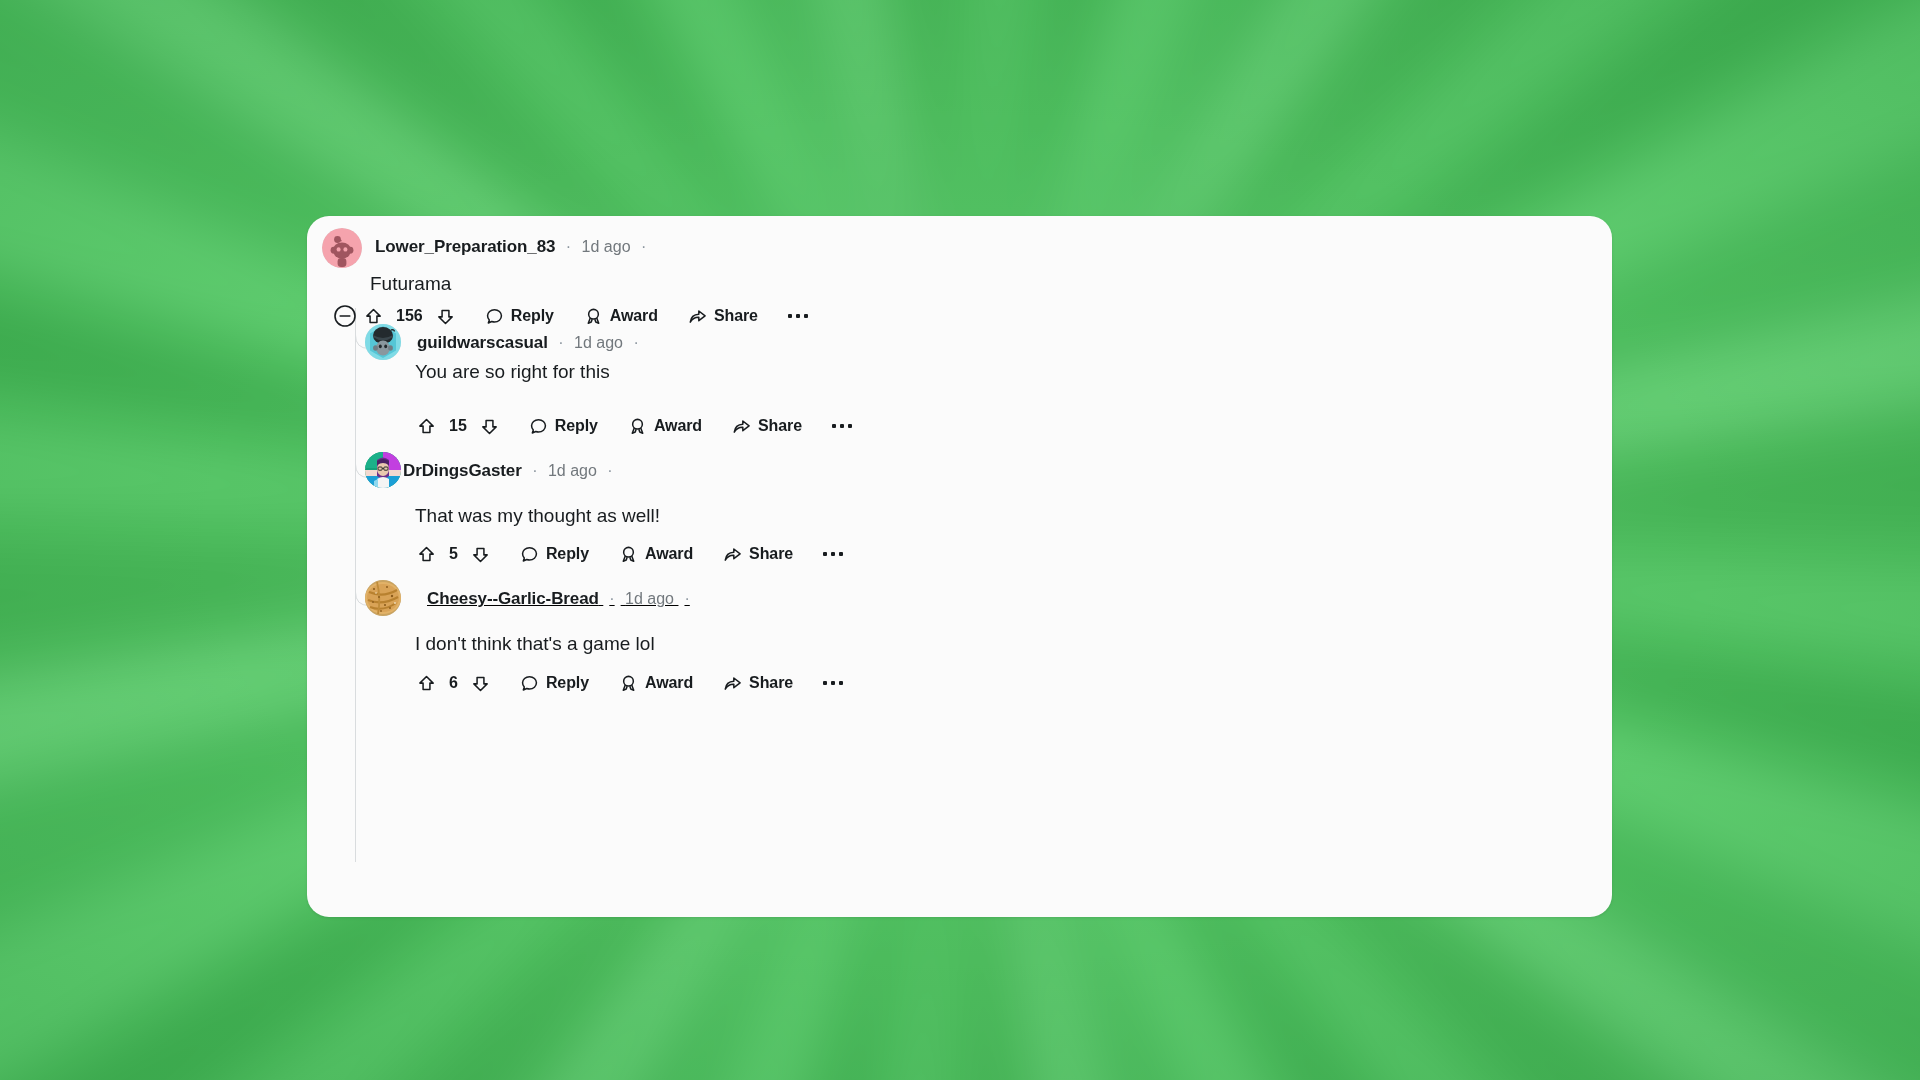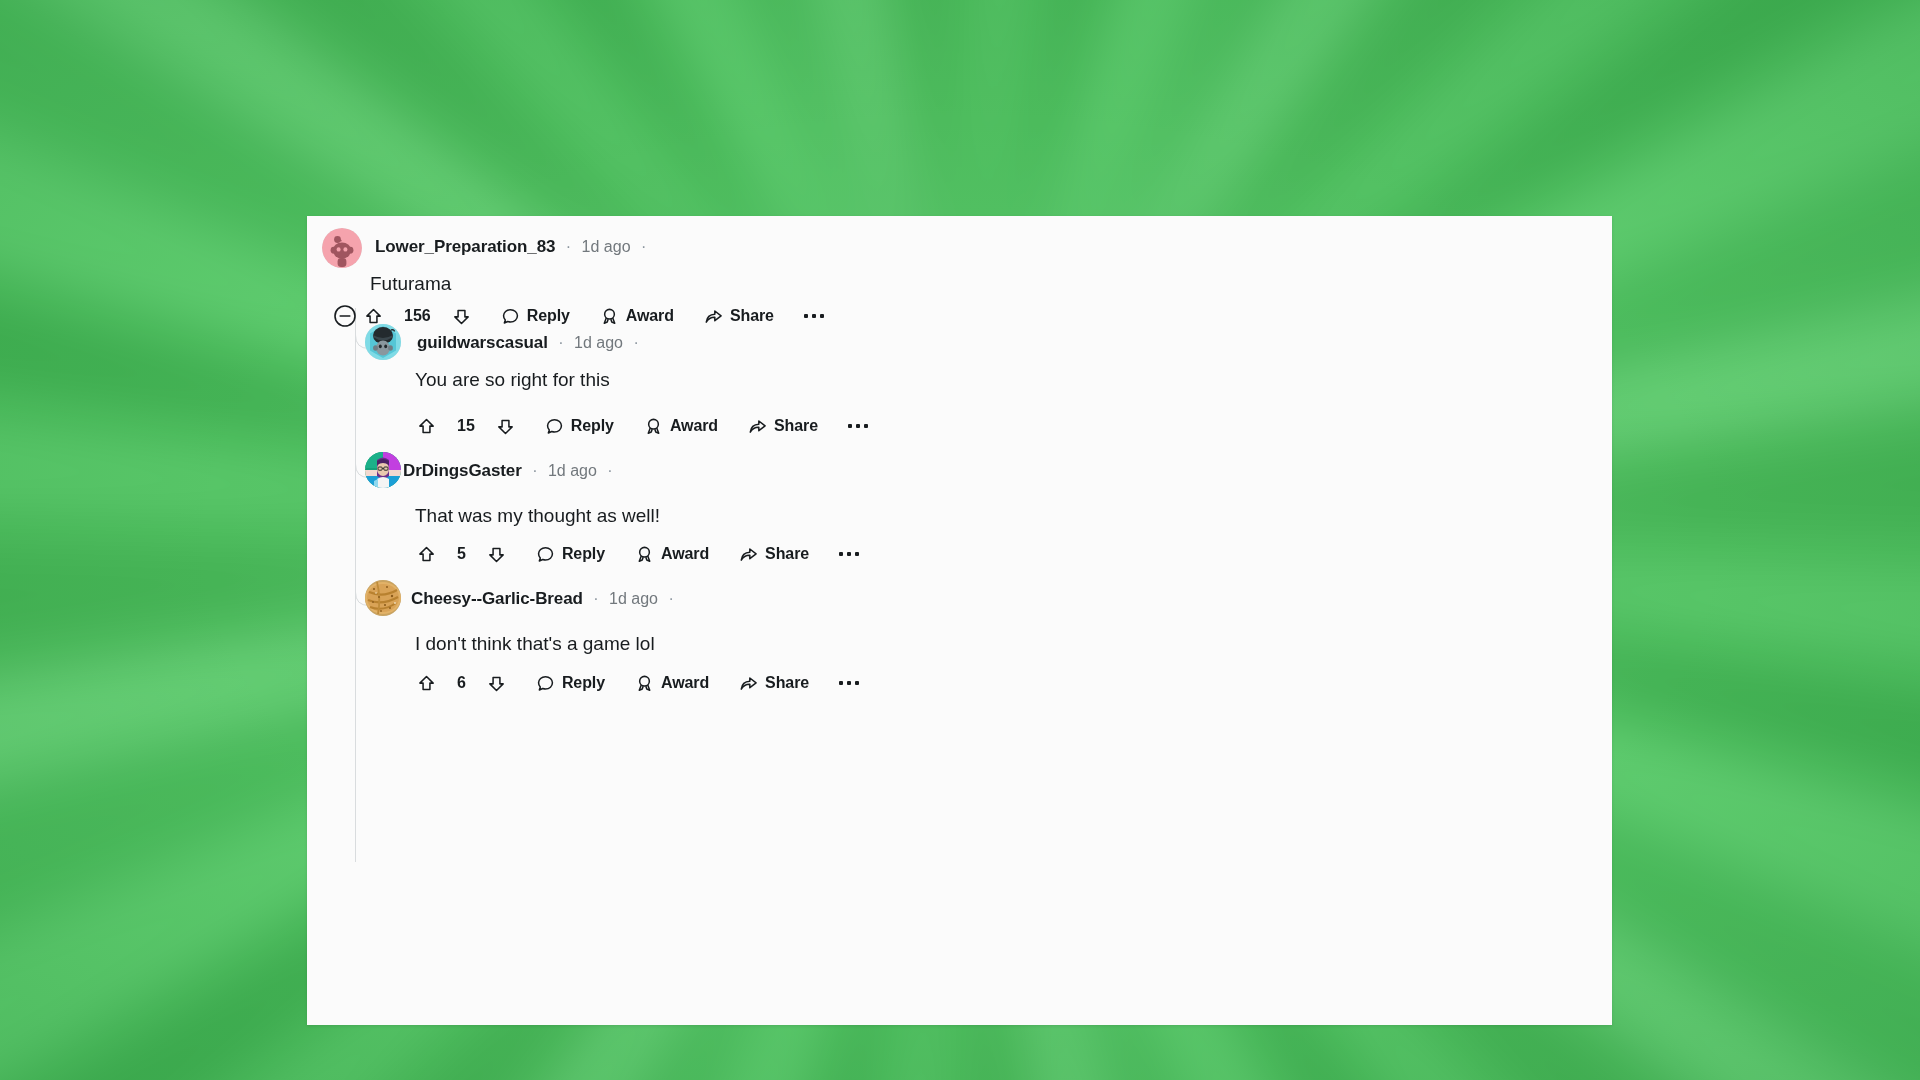--- a/index.html
+++ b/index.html
@@ -48,24 +48,25 @@
     background:
       radial-gradient(ellipse at 50% 50%, rgba(120,220,140,0.30) 0%, rgba(60,170,80,0.00) 55%, rgba(45,150,65,0.30) 100%);
   }
 
   
   #card {
     position: absolute;
     left: 307px;
     top: 216px;
     width: 1305px;
-    height: 809px;
+    height: 701px;
     background: #fbfbfb;
     overflow: hidden;
     box-shadow: 0 1px 3px rgba(0,0,0,.10);
+    border-radius: 22px;
   }
 
   .comment { position: absolute; }
 
   
   .avatar {
     position: absolute;
     border-radius: 50%;
     overflow: hidden;
     background: #ddd;
@@ -112,21 +113,21 @@
     font-size: 16px;
     font-weight: bold;
     margin-left: 7px;
     color: #181c1f;
     letter-spacing: -0.1px;
   }
   .score {
     font-size: 16px;
     font-weight: bold;
     color: #181c1f;
-    margin: 0 21px;
+    margin: 0 13px;
   }
   .gap-lg { width: 30px; }
   .dots {
     display: flex;
     align-items: center;
     gap: 4px;
   }
   .dots i {
     display: block;
     width: 4px; height: 4px;
@@ -274,21 +275,21 @@
       </svg>
     </div>
 
     <div class="meta" style="left:110px; top:118px;text-align:center;">
       <span class="uname">guildwarscasual</span>
       <span class="dot">·</span>
       <span class="ago">1d ago</span>
       <span class="dot">·</span>
     </div>
 
-    <div class="ctext" style="left:108px; top:152px;">You are so right for this</div>
+    <div class="ctext" style="left:108px; top:144px;">You are so right for this</div>
 
     <div class="actions" style="left:110px; top:192px; height:36px;text-align:center;">
       <span>
         <svg class="ic" width="19" height="19" viewBox="0 0 20 20">
           <path d="M10 2.6 L17 9.6 L13.6 9.6 L13.6 16.4 L6.4 16.4 L6.4 9.6 L3 9.6 Z" fill="none" stroke="#181c1f" stroke-width="1.6" stroke-linejoin="round"></path>
         </svg>
       </span>
       <span class="score">15</span>
       <span>
         <svg class="ic" width="19" height="19" viewBox="0 0 20 20">
@@ -429,21 +430,21 @@
         <circle cx="14" cy="17" r="1" fill="#8d5d1d"></circle>
         <circle cx="20" cy="25" r="1.1" fill="#8d5d1d"></circle>
         <circle cx="8" cy="22" r="0.9" fill="#8d5d1d"></circle>
         <circle cx="25" cy="28" r="1" fill="#8d5d1d"></circle>
         <circle cx="16" cy="31" r="0.9" fill="#8d5d1d"></circle>
         <circle cx="30" cy="23" r="0.9" fill="#f2e2c0"></circle>
         <circle cx="11" cy="13" r="0.8" fill="#f2e2c0"></circle>
       </svg>
     </div>
 
-    <div class="meta" style="left:104px; top:374px;">
+    <div class="meta" style="left:120px; top:374px;text-decoration:underline;">
       <span class="uname">Cheesy--Garlic-Bread</span>
       <span class="dot">·</span>
       <span class="ago">1d ago</span>
       <span class="dot">·</span>
     </div>
 
     <div class="ctext" style="left:108px; top:416px;">I don't think that's a game lol</div>
 
     <div class="actions" style="left:110px; top:449px; height:36px;">
       <span>

